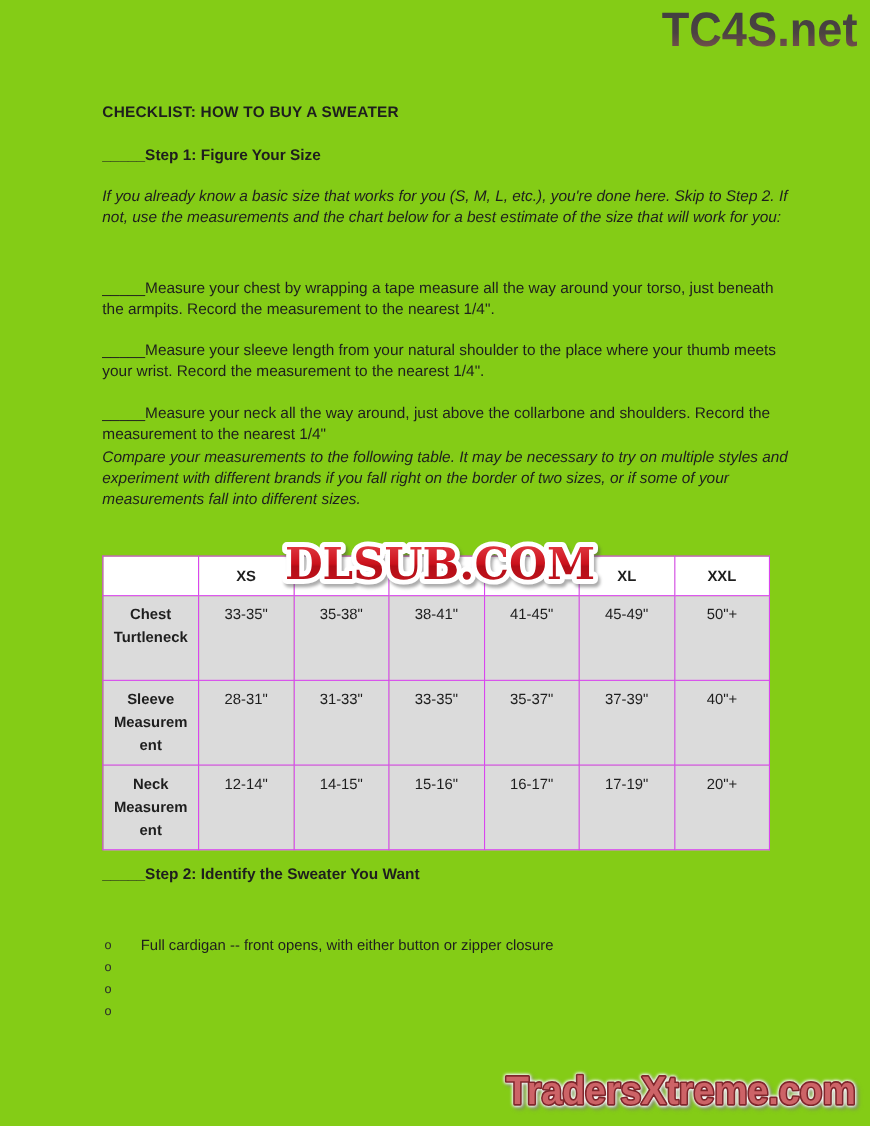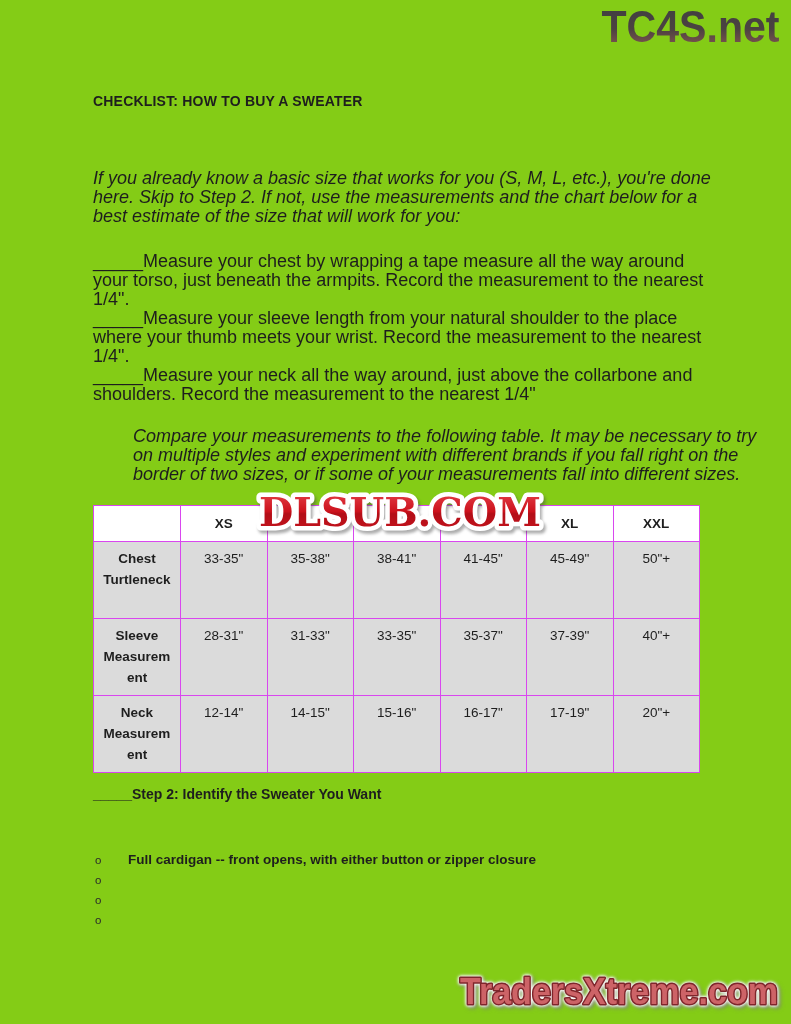--- a/index.html
+++ b/index.html
@@ -4,30 +4,30 @@
 <style>
   html,body{margin:0;padding:0;background:#ffffff;}
   .page{
     position:relative;
     width:791px;height:1024px;
     background:#84cc16;
     font-family:"Liberation Sans", sans-serif;
     color:#1e1e1e;
     overflow:hidden;
   }
-  .abs{position:absolute;left:93px;width:625px;font-size:18px;line-height:19px;}
+  .abs{position:absolute;left:93px;width:625px;font-size:14px;line-height:19px;}
   .b{font-weight:bold;}
   .i{font-style:italic;}
   .doc-title{top:92px;font-size:14px;font-weight:bold;letter-spacing:0.2px;}
   .step1{top:131px;font-size:14px;}
   .intro{top:169px;}
   .m-chest{top:252px;}
   .m-sleeve{top:309px;}
   .m-neck{top:366px;}
-  .compare{top:427px;margin-left:40px;}
+  .compare{top:406px;}
   .step2{top:785px;font-size:14px;}
   .select-line{top:830px;}
 
   
   .logo{position:absolute;left:598px;top:2px;width:185px;height:50px;}
   .logo text{
     font-family:"Liberation Sans", sans-serif;
     font-weight:bold;font-size:44px;
   }
 
@@ -67,40 +67,41 @@
     paint-order:stroke;stroke:#7e262b;stroke-width:3px;stroke-linejoin:round;
     fill:#cd6367;
   }
 
   
   .bullets{position:absolute;left:93px;top:850px;width:625px;font-size:13.5px;}
   .bullet-row{position:relative;height:20px;line-height:20px;}
   .bullet-row .marker{
     position:absolute;left:2px;top:0;font-size:11.5px;color:#2a2a2a;
   }
-  .bullet-row .btext{position:absolute;left:35px;top:0;white-space:nowrap;font-weight:bold;}
+  .bullet-row .btext{position:absolute;left:35px;top:0;white-space:nowrap;}
 </style>
 </head>
 <body>
 
 <div class="page">
 
   <svg class="logo" viewBox="0 0 185 50" aria-hidden="true">
     <defs>
       <linearGradient id="logoGrad" x1="0" y1="0" x2="0" y2="1">
         <stop offset="0" stop-color="#3f3f41"></stop>
         <stop offset="0.55" stop-color="#4b4241"></stop>
         <stop offset="0.8" stop-color="#6f4f4a"></stop>
         <stop offset="1" stop-color="#99675e"></stop>
       </linearGradient>
     </defs>
     <text x="92.5" y="40" text-anchor="middle" textLength="178" lengthAdjust="spacingAndGlyphs" fill="url(#logoGrad)">TC4S.net</text>
   </svg>
 
   <div class="abs doc-title">CHECKLIST: HOW TO BUY A SWEATER</div>
+  <div class="abs step1 b">_____Step 1: Figure Your Size</div>
   <div class="abs intro i">If you already know a basic size that works for you (S, M, L, etc.), you're done here. Skip to Step 2. If not, use the measurements and the chart below for a best estimate of the size that will work for you:</div>
   <div class="abs m-chest">_____Measure your chest by wrapping a tape measure all the way around your torso, just beneath the armpits. Record the measurement to the nearest 1/4".</div>
   <div class="abs m-sleeve">_____Measure your sleeve length from your natural shoulder to the place where your thumb meets your wrist. Record the measurement to the nearest 1/4".</div>
   <div class="abs m-neck">_____Measure your neck all the way around, just above the collarbone and shoulders. Record the measurement to the nearest 1/4"</div>
   <div class="abs compare i">Compare your measurements to the following table. It may be necessary to try on multiple styles and experiment with different brands if you fall right on the border of two sizes, or if some of your measurements fall into different sizes.</div>
 
   <table class="size">
     <colgroup>
       <col style="width:87px">
       <col>

